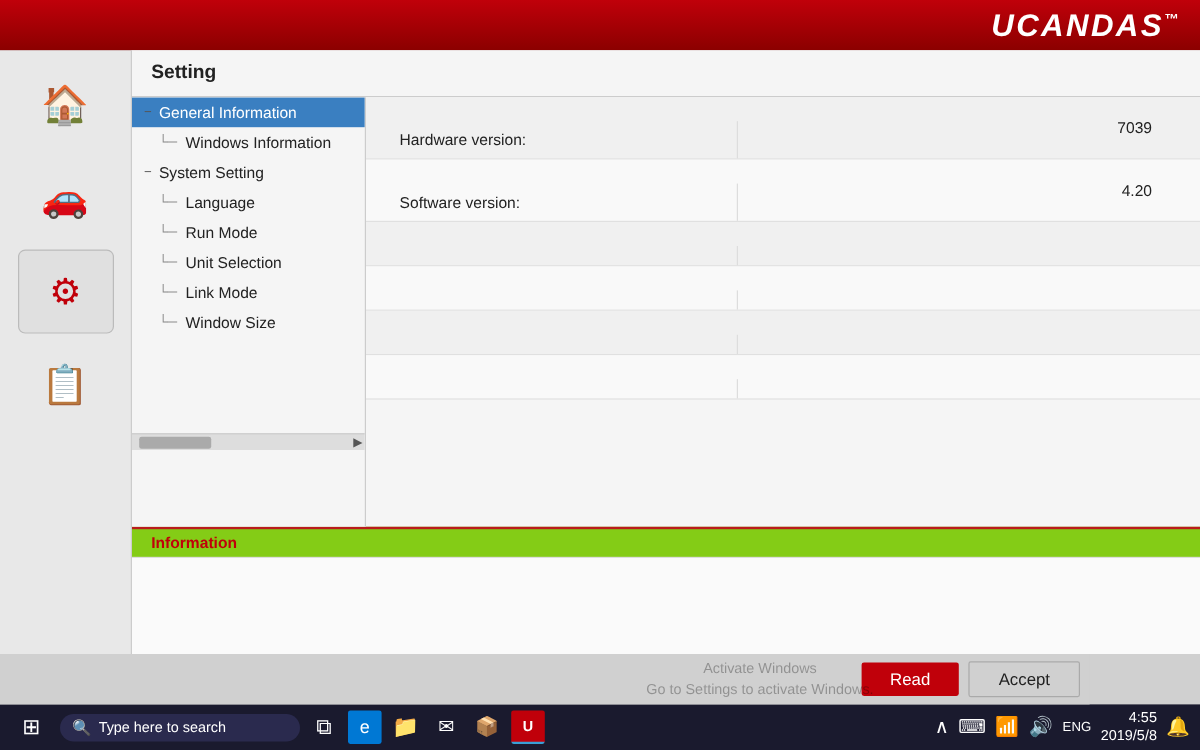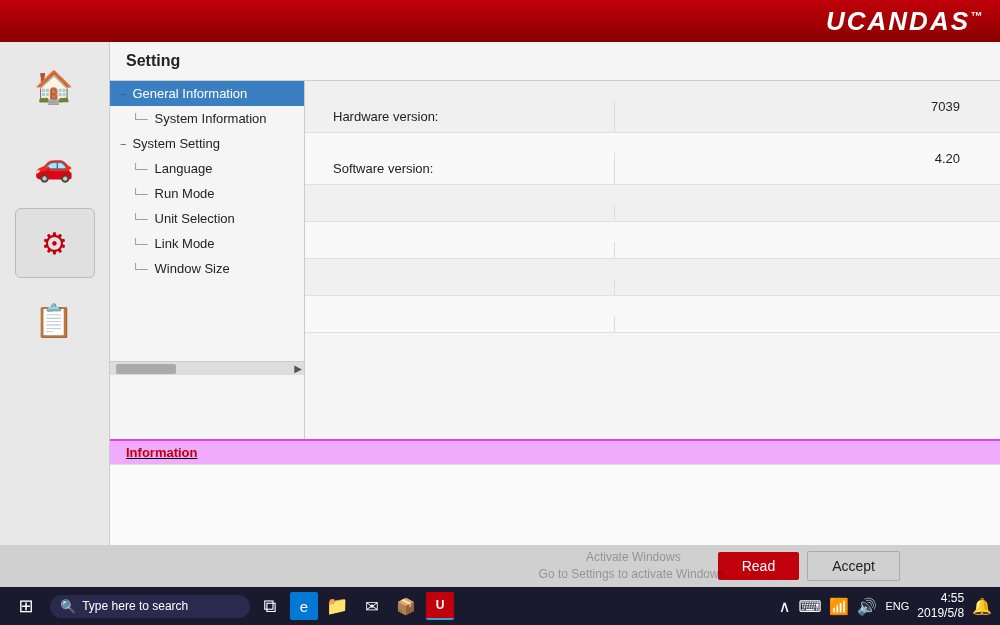--- a/index.html
+++ b/index.html
@@ -154,23 +154,22 @@
       flex: 1;
       padding: 8px 12px;
       font-size: 13px;
       color: #222;
       text-align: right;
       padding-right: 40px;
     }
 
     
     #info-section {
-      background: #f0abfc;
-      border-top: 2px solid #d946ef;
-      text-decoration: underline;
+      background: #84cc16;
+      border-top: 2px solid #b91c1c;
     }
     #info-label {
       padding: 4px 16px;
       font-size: 13px;
       color: #c0000a;
       font-weight: 600;
       border-bottom: 1px solid #ddd;
     }
     #info-content {
       height: 80px;
@@ -318,21 +317,21 @@
       <div id="setting-body">
 
         <div id="tree-panel">
 
           <div class="tree-item selected">
             <span class="tree-expand">−</span>
             <span class="tree-label">General Information</span>
           </div>
           <div class="tree-item tree-indent-1">
             <span class="tree-line">└─</span>
-            <span class="tree-label">System Information</span>
+            <span class="tree-label">Windows Information</span>
           </div>
           <div class="tree-item">
             <span class="tree-expand">−</span>
             <span class="tree-label">System Setting</span>
           </div>
           <div class="tree-item tree-indent-1">
             <span class="tree-line">└─</span>
             <span class="tree-label">Language</span>
           </div>
           <div class="tree-item tree-indent-1">

